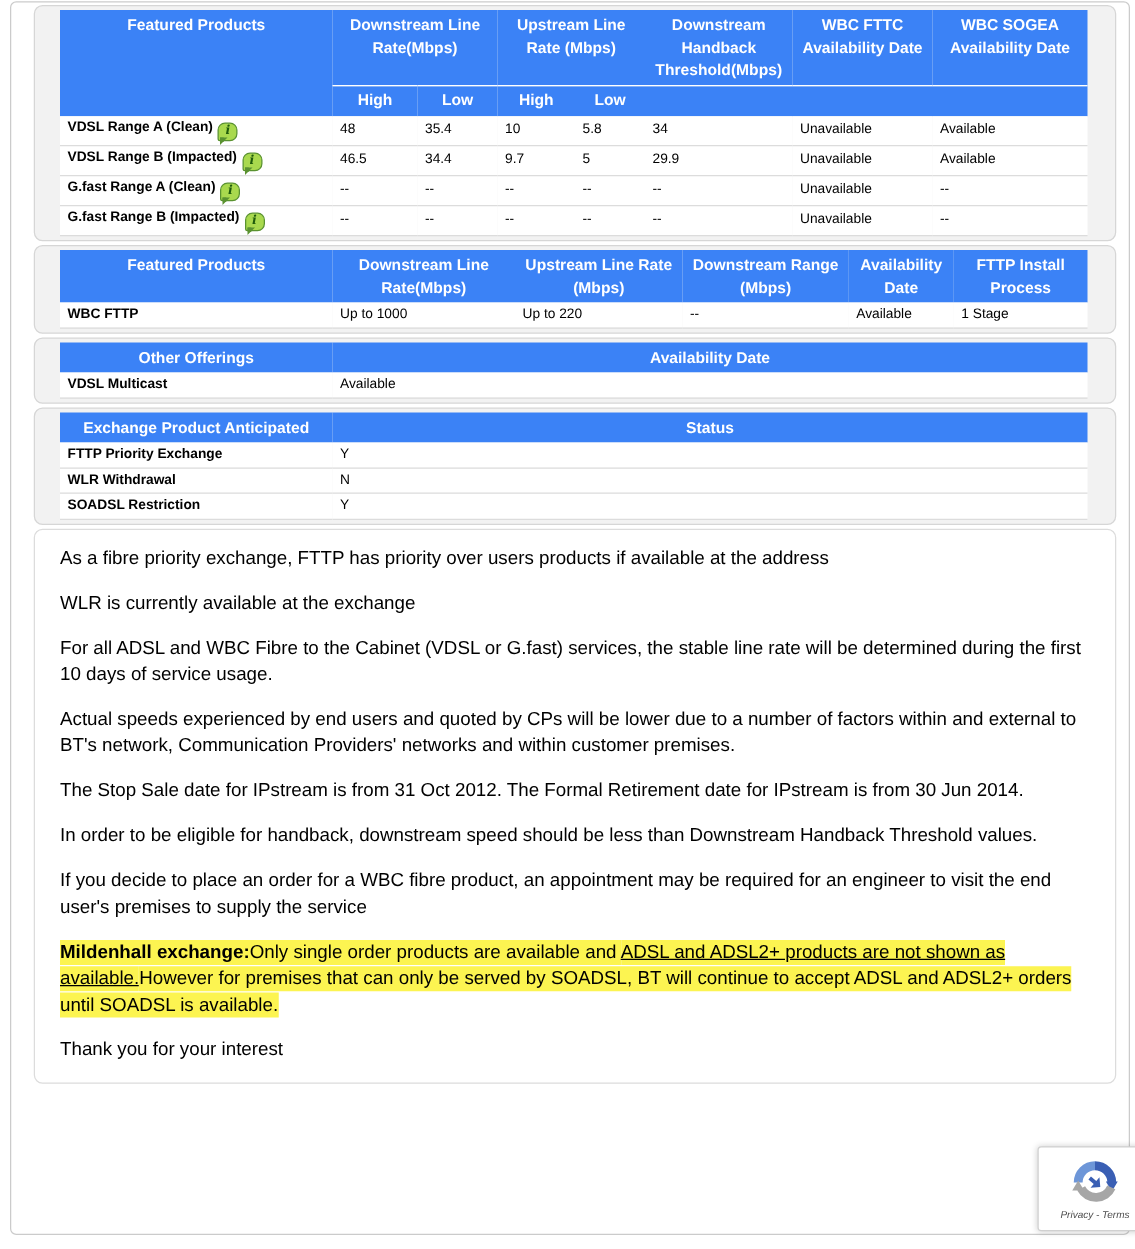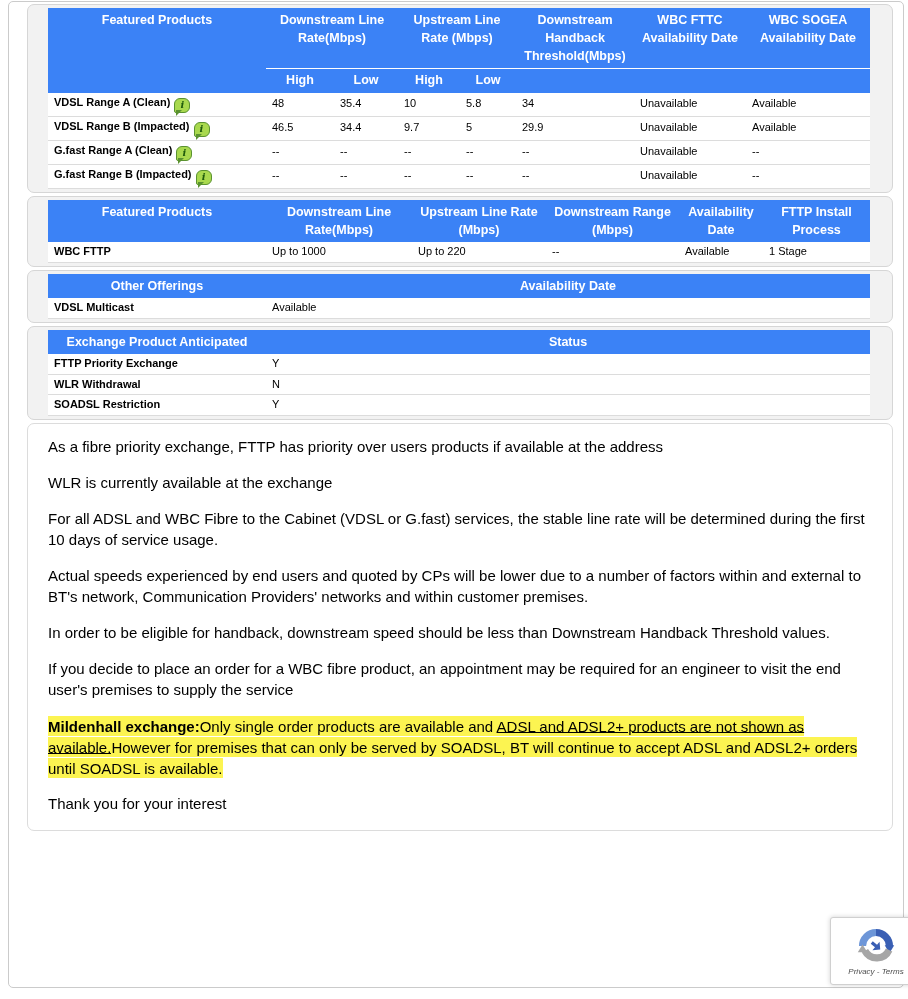--- a/index.html
+++ b/index.html
@@ -218,20 +218,21 @@
           </tr>
         </tbody>
       </table>
     </div>
 
     <div class="textbox">
       <p>As a fibre priority exchange, FTTP has priority over users products if available at the address</p>
       <p>WLR is currently available at the exchange</p>
       <p>For all ADSL and WBC Fibre to the Cabinet (VDSL or G.fast) services, the stable line rate will be determined during the first 10 days of service usage.</p>
       <p>Actual speeds experienced by end users and quoted by CPs will be lower due to a number of factors within and external to BT's network, Communication Providers' networks and within customer premises.</p>
+      <p>The Stop Sale date for IPstream is from 31 Oct 2012. The Formal Retirement date for IPstream is from 30 Jun 2014.</p>
       <p>In order to be eligible for handback, downstream speed should be less than Downstream Handback Threshold values.</p>
       <p>If you decide to place an order for a WBC fibre product, an appointment may be required for an engineer to visit the end user's premises to supply the service</p>
       <p><span class="hl-bg bold">Mildenhall exchange:</span><span class="hl-bg">Only single order products are available and </span><span class="hl-bg u">ADSL and ADSL2+ products are not shown as available.</span><span class="hl-bg">However for premises that can only be served by SOADSL, BT will continue to accept ADSL and ADSL2+ orders until SOADSL is available.</span></p>
       <p>Thank you for your interest</p>
     </div>
 
   </div>
 
   <div class="recaptcha">
     <svg width="38" height="38" viewBox="0 0 48 48">

